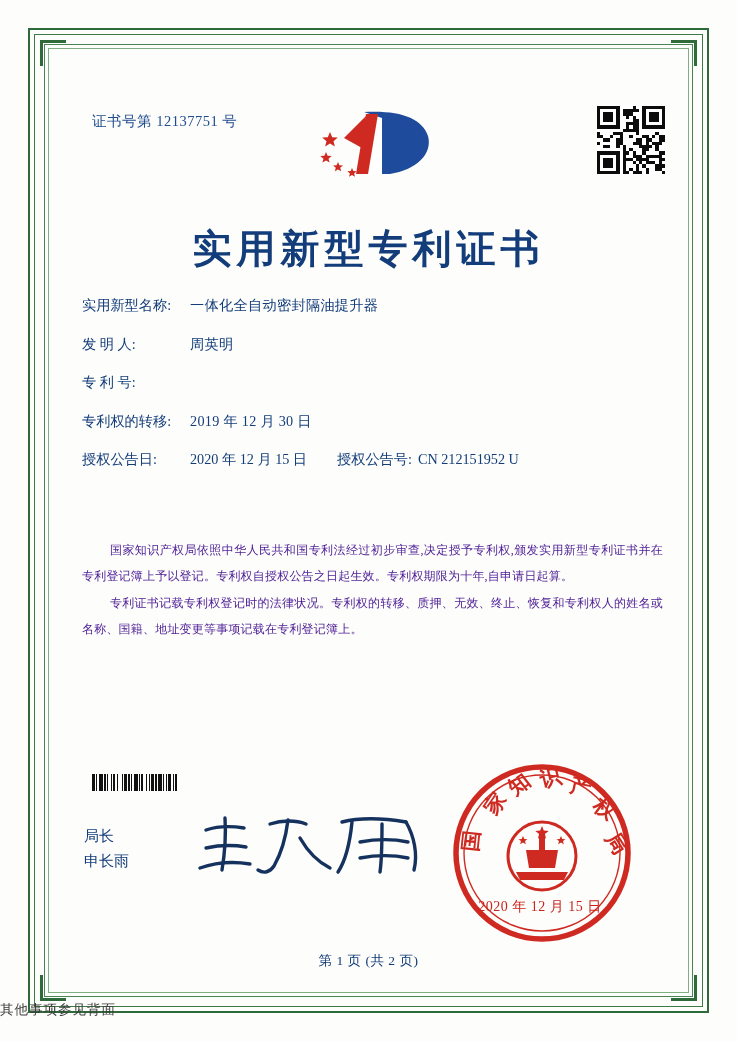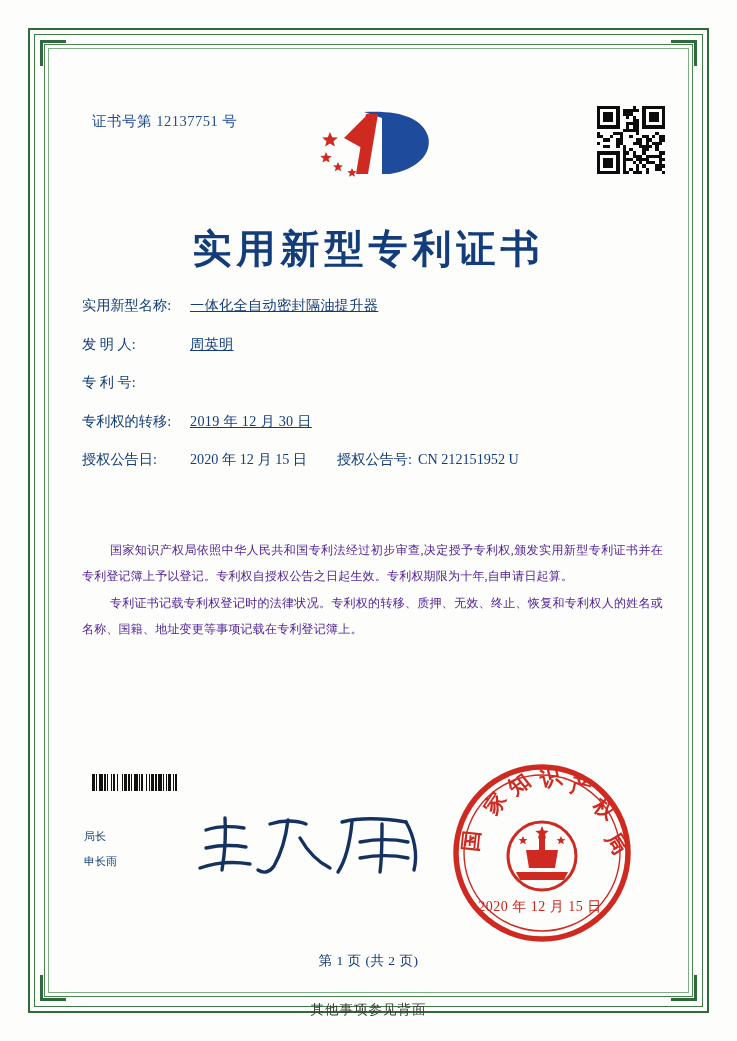--- a/index.html
+++ b/index.html
@@ -112,21 +112,20 @@
   }
   .field-label {
     width: 108px;
     flex: 0 0 108px;
     letter-spacing: 0px;
     white-space: nowrap;
   }
   .field-value {
     flex: 1 1 auto;
     letter-spacing: 0.3px;
-    text-decoration: underline;
   }
   .field-row.dual { justify-content: flex-start; }
   .dual-second {
     display: flex;
     align-items: baseline;
     margin-left: 30px;
   }
   .dual-second .field-label {
     width: auto;
     flex: 0 0 auto;
@@ -156,21 +155,21 @@
     display: flex;
     align-items: stretch;
   }
   .barcode span { display: block; background: #111; height: 100%; }
   .barcode span.sp { background: transparent; }
 
   
   .sig-block {
     position: absolute;
     left: 24px; top: 764px;
-    font-size: 11px;
+    font-size: 15px;
     color: #123c7a;
     line-height: 25px;
   }
   .sig-script {
     position: absolute;
     left: 132px; top: 748px;
     width: 250px; height: 80px;
   }
 
   
@@ -194,21 +193,20 @@
     position: absolute;
     left: 0; right: 0; top: 892px;
     text-align: center;
     font-size: 13.5px;
     color: #123c7a;
     letter-spacing: 0.5px;
   }
   .outside-note {
     position: absolute;
     left: 0; right: 0; bottom: 22px;
-    text-align: center;
     font-size: 13.5px;
     color: #3a3a3a;
     letter-spacing: 1px;
   }
 </style>
 </head>
 <body>
 
 <div id="page">
 

